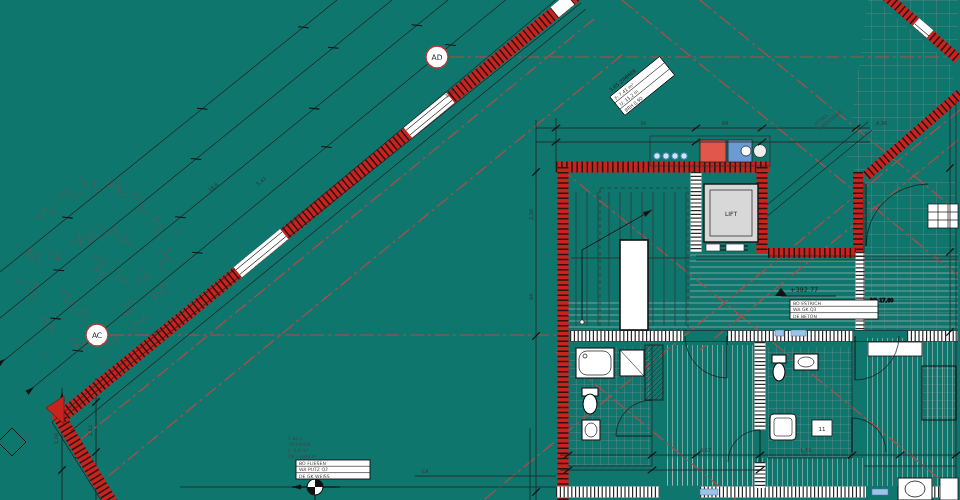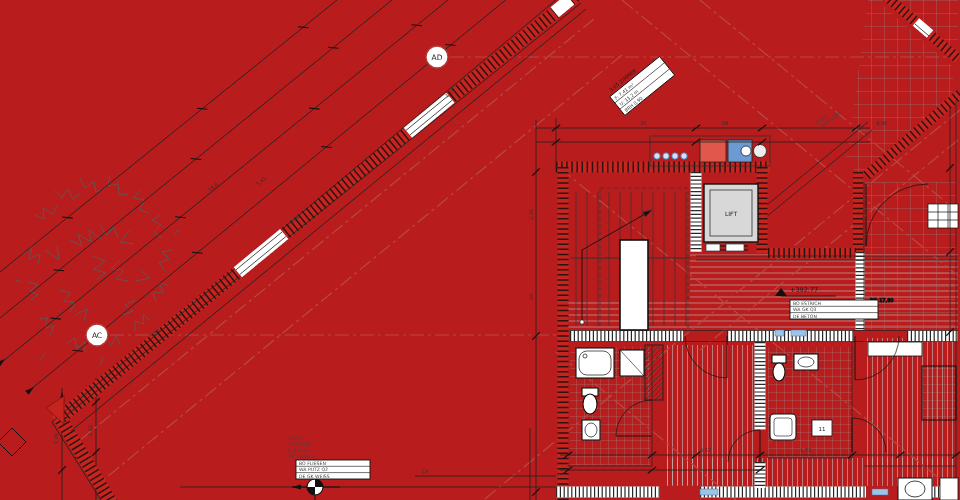--- a/index.html
+++ b/index.html
@@ -1,16 +1,16 @@
 <!DOCTYPE html>
 <html><head>
 <meta charset="utf-8">
 <style>
   html,body{margin:0;padding:0;background:#ffffff;}
-  #stage{position:relative;width:960px;height:500px;overflow:hidden;background:#b91c1c;
+  #stage{position:relative;width:960px;height:500px;overflow:hidden;background:#0f766e;
          font-family:"DejaVu Sans",sans-serif;}
   svg{display:block}
   text{font-family:"DejaVu Sans",sans-serif;fill:#1c1c1c;}
   .tiny{font-size:4.6px;fill:#444;}
   .dim{font-size:5px;fill:#333;}
 </style>
 </head>
 <body>
 
 <div id="stage">

